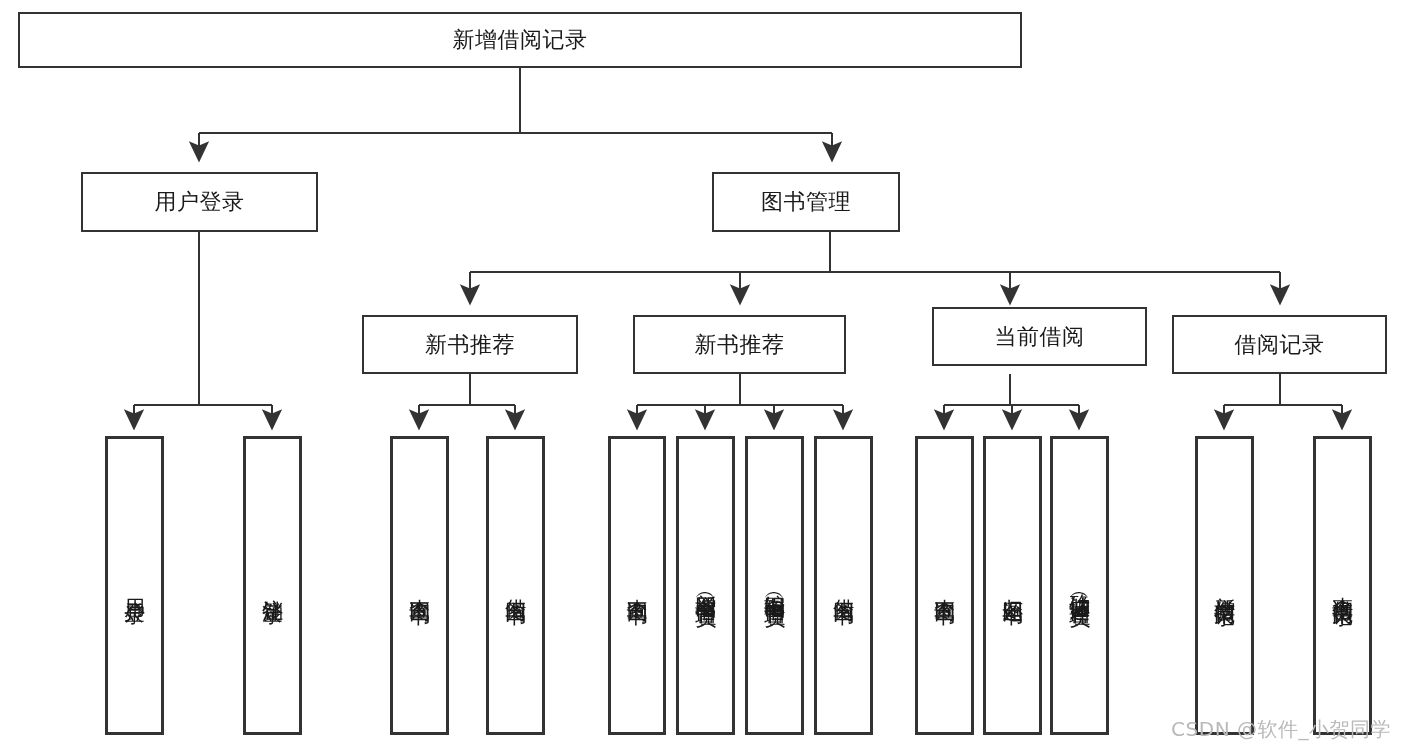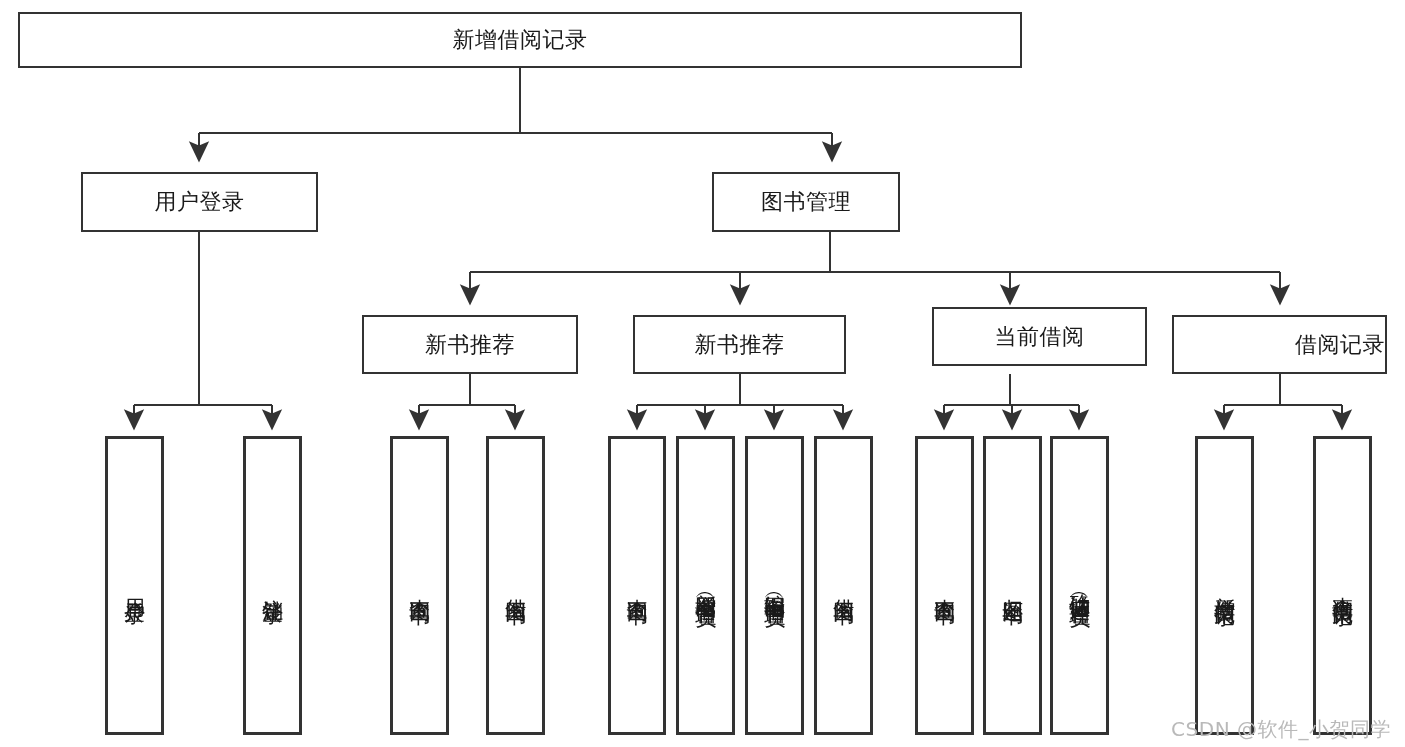--- a/index.html
+++ b/index.html
@@ -135,21 +135,21 @@
 
   <div class="node" style="left:362px; top:315px; width:216px; height:59px;justify-content:center;">
     <span class="node-label">新书推荐</span>
   </div>
   <div class="node" style="left:633px; top:315px; width:213px; height:59px;">
     <span class="node-label">新书推荐</span>
   </div>
   <div class="node" style="left:903px; top:307px; width:215px; height:59px;margin-left:29px;">
     <span class="node-label">当前借阅</span>
   </div>
-  <div class="node" style="left:1172px; top:315px; width:215px; height:59px;justify-content:flex-end;">
+  <div class="node" style="left:1172px; top:315px; width:215px; height:59px;">
     <span class="node-label">借阅记录</span>
   </div>
 
   <div class="node vertical" style="left:105px; top:436px; width:59px; height:299px;">
     <span class="node-label">用户登录</span>
   </div>
   <div class="node vertical" style="left:243px; top:436px; width:59px; height:299px;">
     <span class="node-label">注销登录</span>
   </div>
   <div class="node vertical" style="left:390px; top:436px; width:59px; height:299px;">

